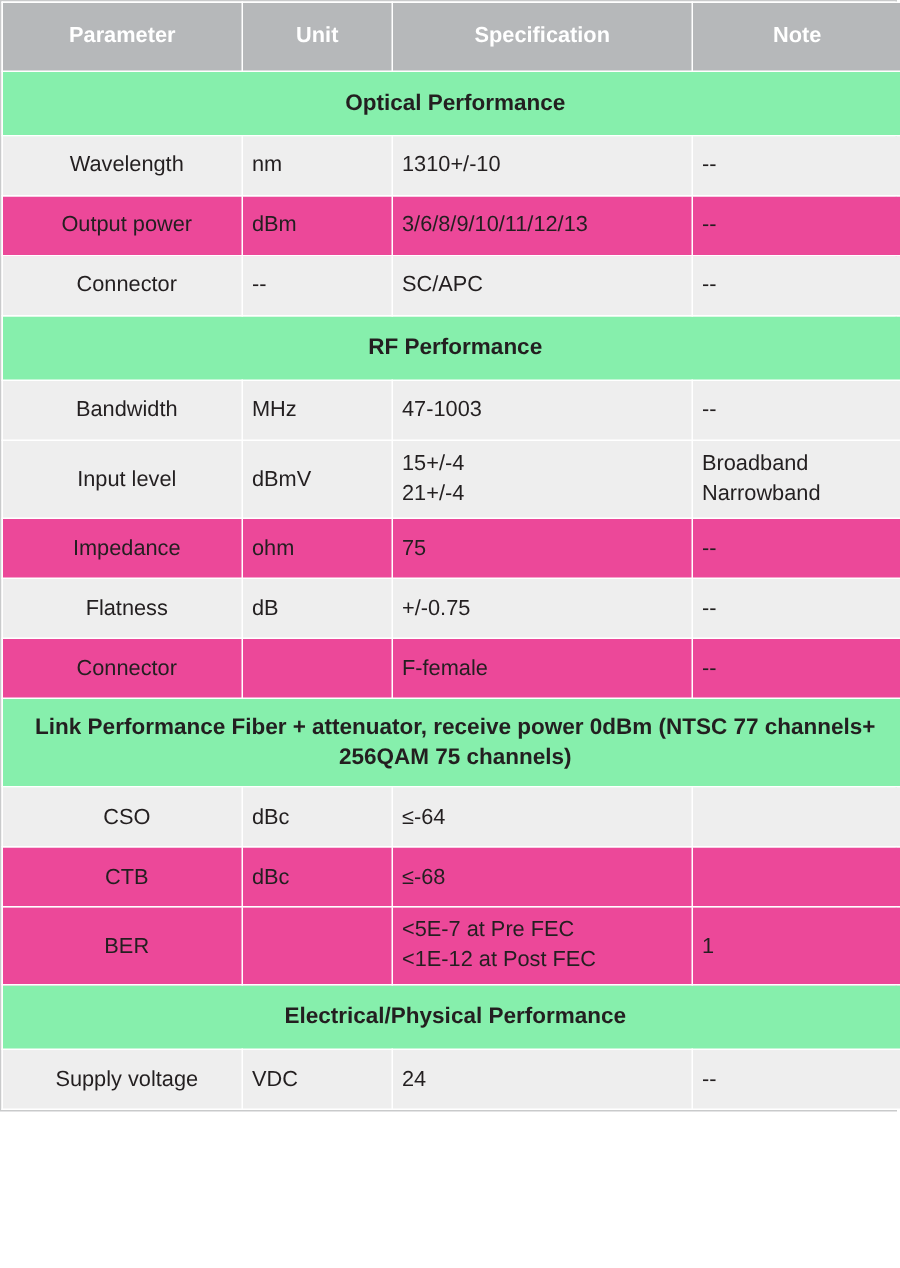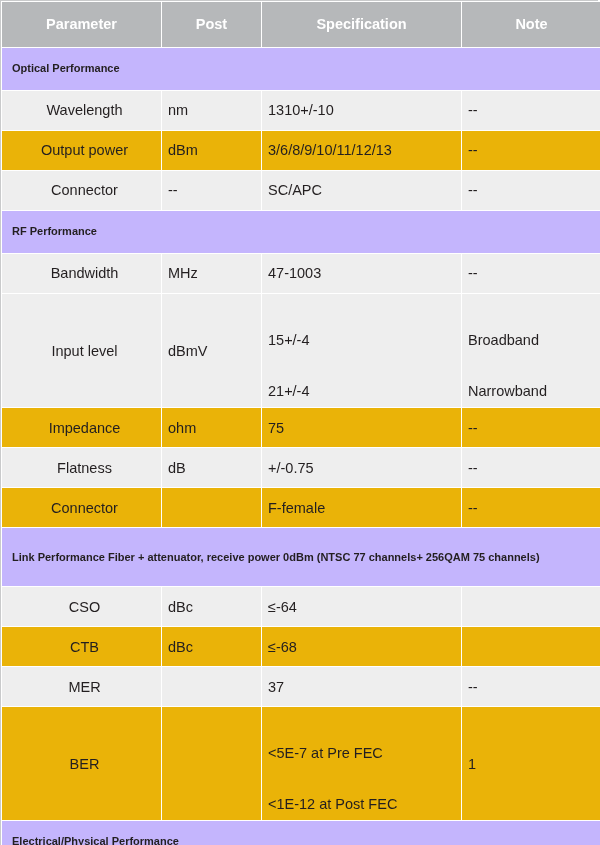--- a/index.html
+++ b/index.html
@@ -38,69 +38,69 @@
     height: 37px;
     padding: 4px 6px;
     font-size: 15px;
   }
   tbody tr td {
     background: #eeeeee;
     height: 31px;
     padding: 4px 6px;
   }
   tbody tr.alt td {
-    background: #eab308;
+    background: #ec4899;
   }
   td.param {
     text-align: center;
     padding-left: 12px;
   }
   td.unit, td.spec, td.note {
   }
   tr.section td {
-    background: #c4b5fd;
+    background: #86efac;
     font-weight: bold;
-    text-align: left;
+    text-align: center;
     padding-left: 10px;
-    font-size: 11px;
+    font-size: 15px;
     height: 34px;
   }
   tr.section.tall td {
     height: 48px;
     line-height: 1.35;
     padding-top: 5px;
     padding-bottom: 5px;
   }
   td.two-line {
     line-height: 1.35;
     padding-top: 6px;
     padding-bottom: 6px;
   }
-  .ln { display: block; margin-top: 31px; }
+  .ln { display: block; }
   .outer {
     border: 1px solid #c9cacb;
     width: 598px;
     box-sizing: border-box;
   }
 </style>
 </head>
 <body>
 
 <div class="outer">
 <table class="spec-table">
   <colgroup>
     <col class="c-param">
         <col class="c-unit">
         <col class="c-spec">
         <col class="c-note">
   </colgroup>
   <thead>
     <tr>
       <th>Parameter</th>
-      <th>Post</th>
+      <th>Unit</th>
       <th>Specification</th>
       <th>Note</th>
     </tr>
   </thead>
   <tbody>
         <tr class="section">
           <td colspan="4">Optical Performance</td>
         </tr>
         <tr>
           <td class="param">Wavelength</td>
@@ -167,26 +167,20 @@
           <td class="unit">dBc</td>
           <td class="spec">≤-64</td>
           <td class="note"></td>
         </tr>
         <tr class="alt">
           <td class="param">CTB</td>
           <td class="unit">dBc</td>
           <td class="spec">≤-68</td>
           <td class="note"></td>
         </tr>
-        <tr>
-          <td class="param">MER</td>
-          <td class="unit"></td>
-          <td class="spec">37</td>
-          <td class="note">--</td>
-        </tr>
         <tr class="alt">
           <td class="param">BER</td>
           <td class="unit"></td>
           <td class="spec two-line">
             <span class="ln">&lt;5E-7 at Pre FEC</span>
             <span class="ln">&lt;1E-12 at Post FEC</span>
           </td>
           <td class="note">1</td>
         </tr>
         <tr class="section">

